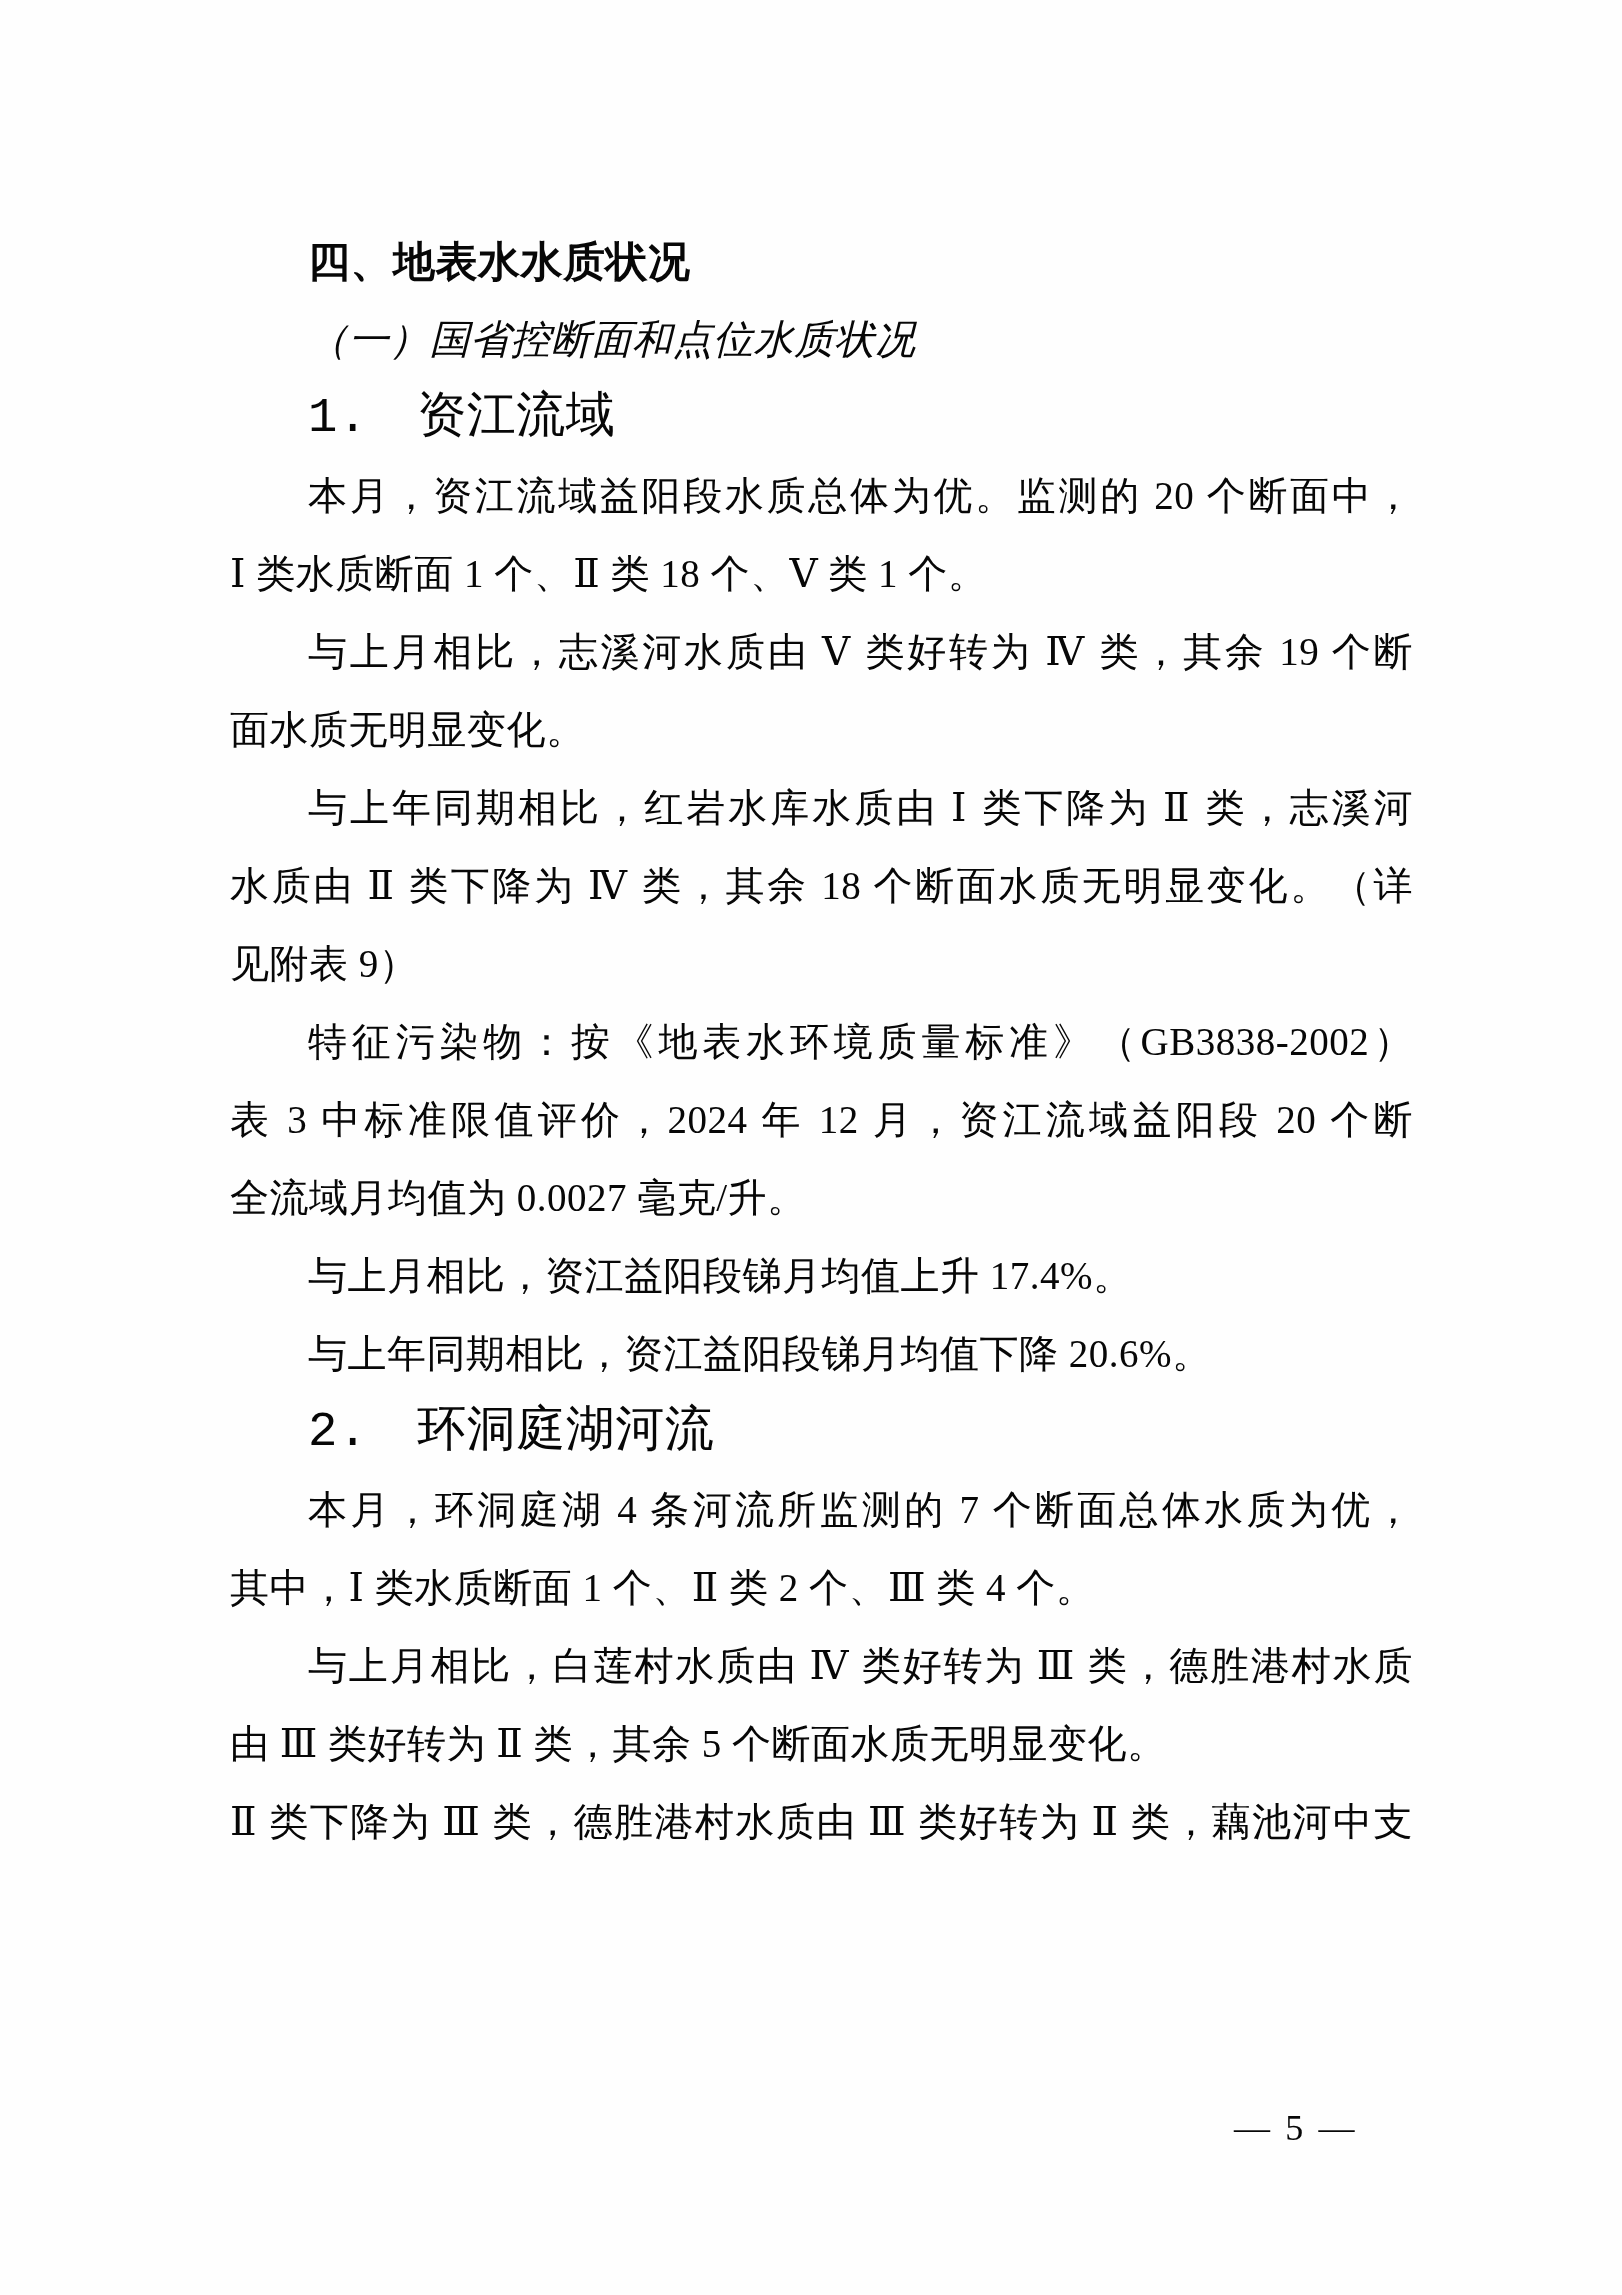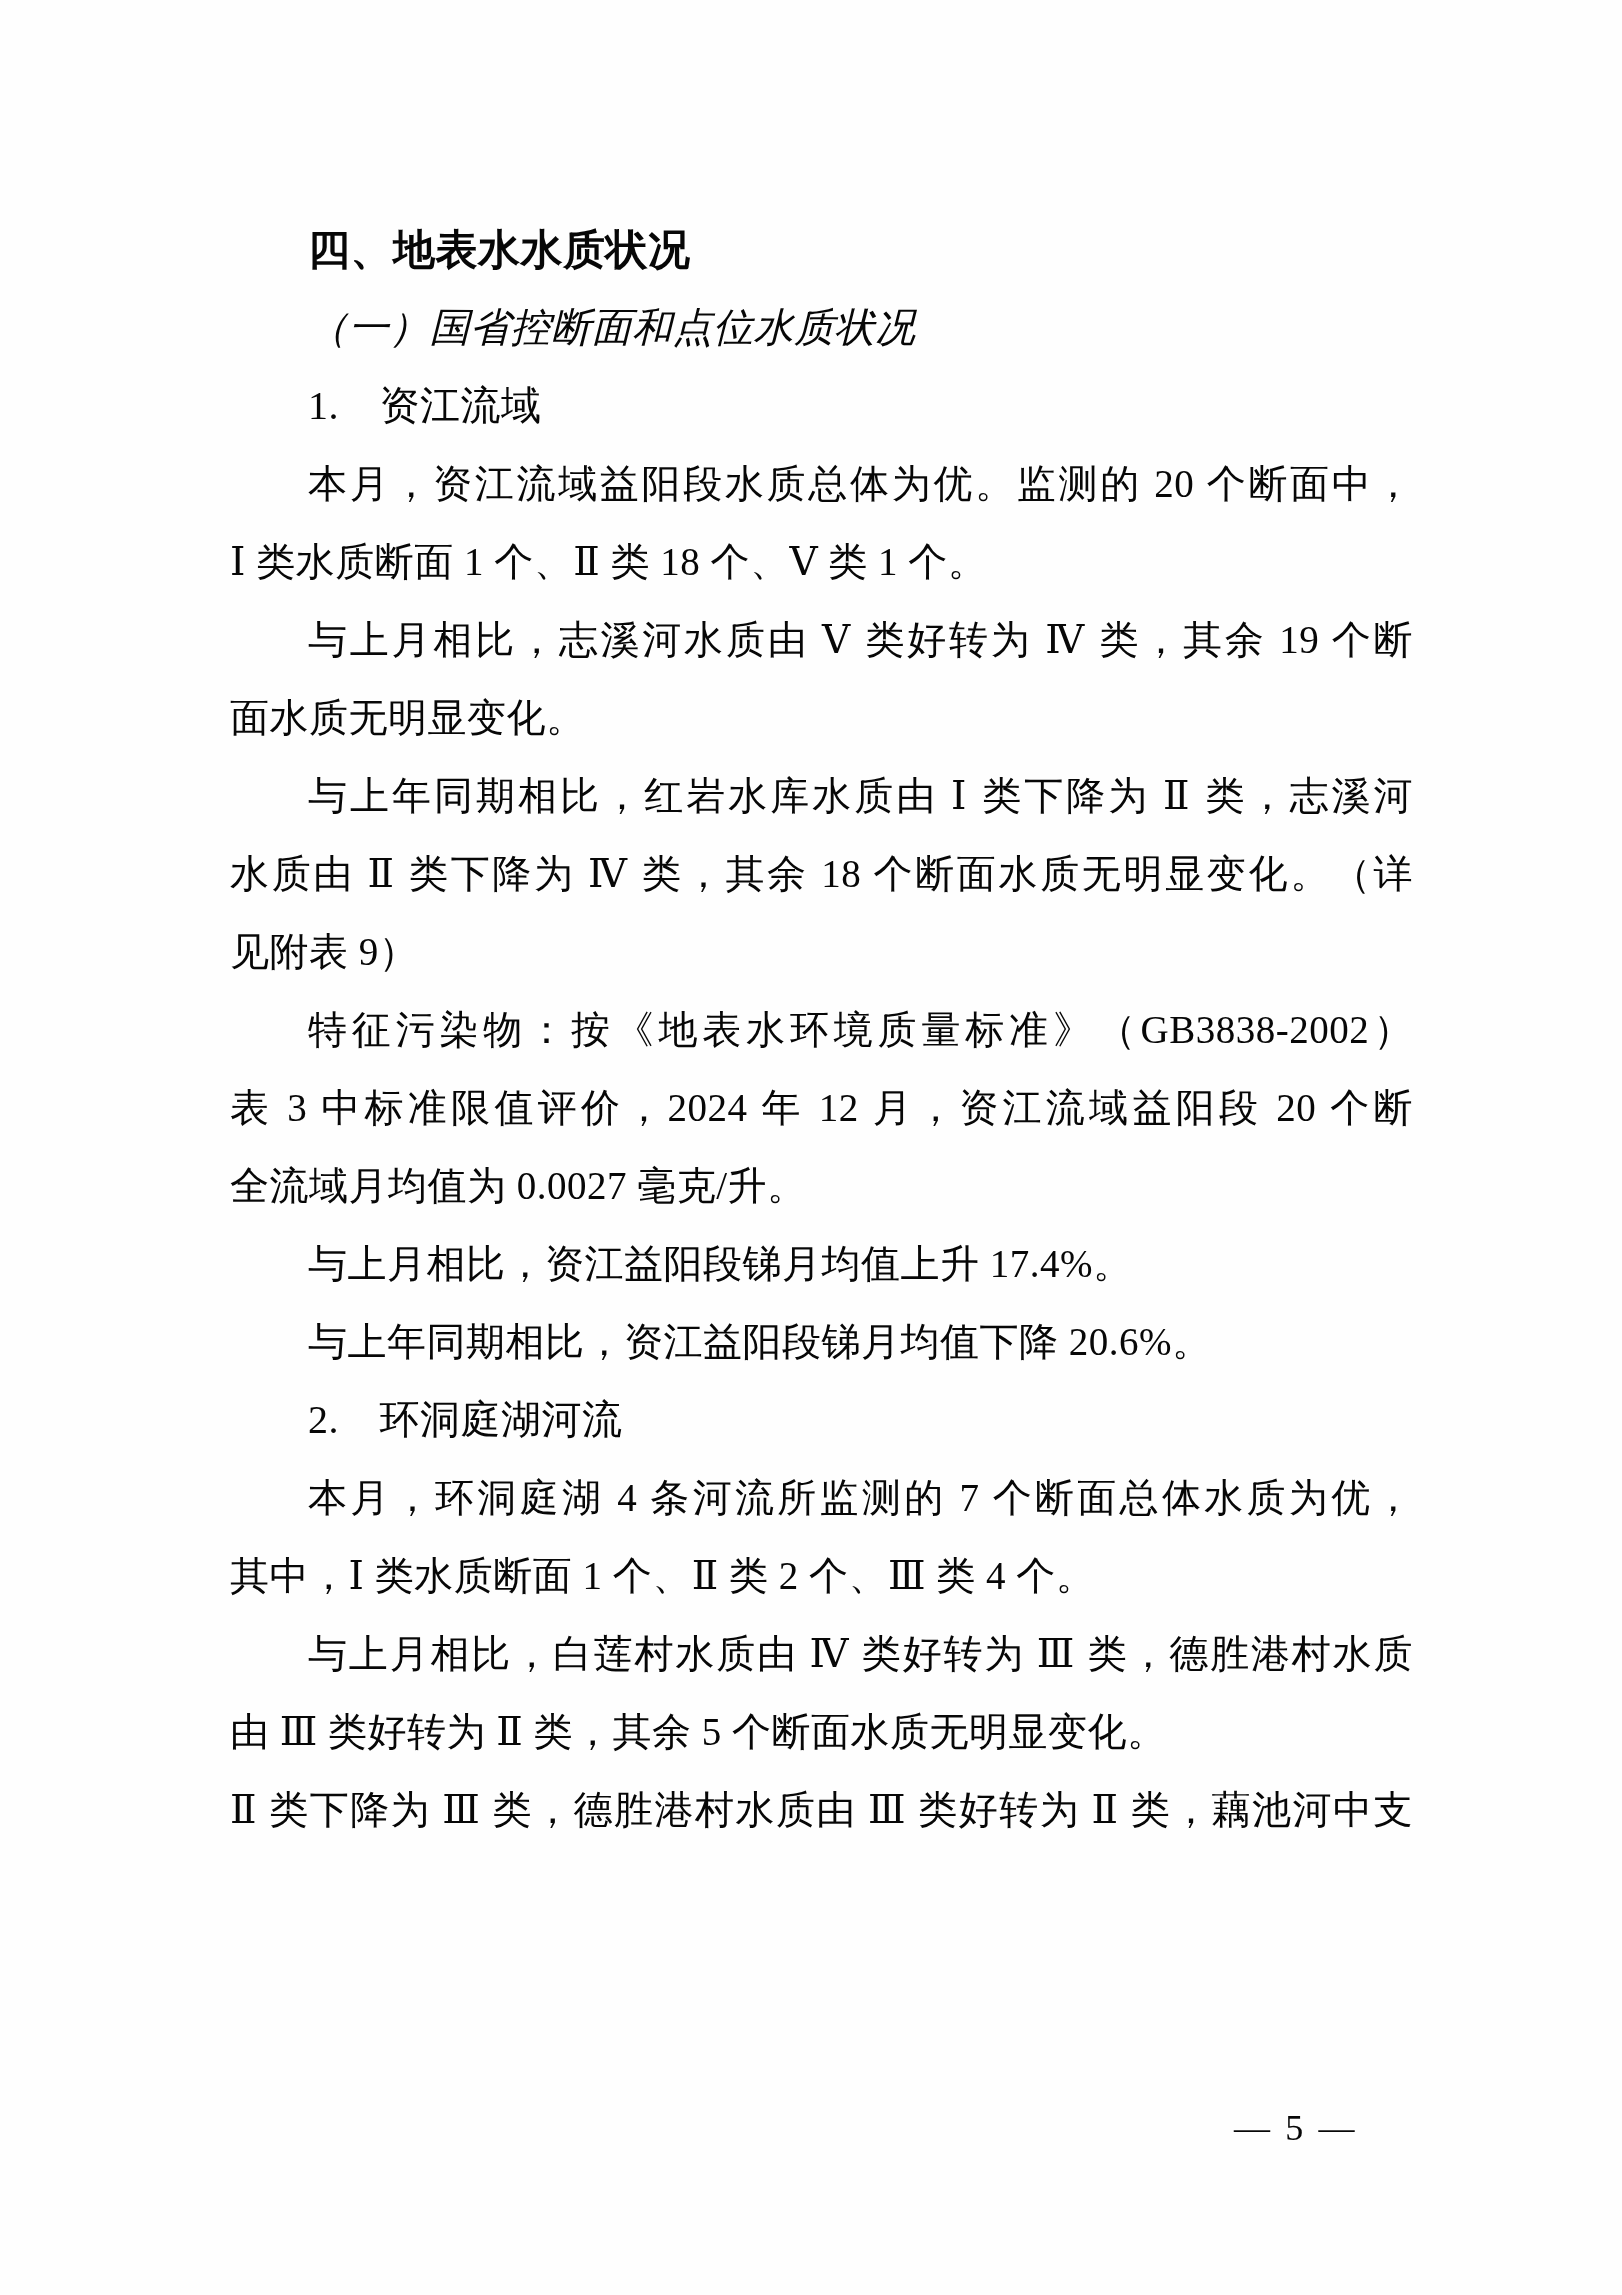--- a/index.html
+++ b/index.html
@@ -12,21 +12,21 @@
     width: 1622px;
     height: 2295px;
     background: #fefefe;
     color: #070707;
     font-family: "Liberation Serif", "DejaVu Serif", serif;
     overflow: hidden;
   }
   .content {
     position: absolute;
     left: 230px;
-    top: 211px;
+    top: 223px;
     width: 1183px;
   }
   .line {
     height: 78px;
     line-height: 78px;
     font-size: 39px;
     text-align: left;
     letter-spacing: 0.5px;
   }
   .indent {
@@ -39,21 +39,22 @@
   .heading {
     font-family: "Liberation Sans", "DejaVu Sans", sans-serif;
     font-weight: 700;
     font-size: 42px;
   }
   .subheading {
     font-size: 40px;
     font-style: italic;
   }
   .item {
-    font-size: 40px;
+    font-size: 49px;
+    font-family: Liberation Mono, monospace;
   }
   .page-number {
     position: absolute;
     left: 1234px;
     top: 2102px;
     height: 52px;
     line-height: 52px;
     font-size: 36px;
     letter-spacing: 3.1px;
     white-space: nowrap;

